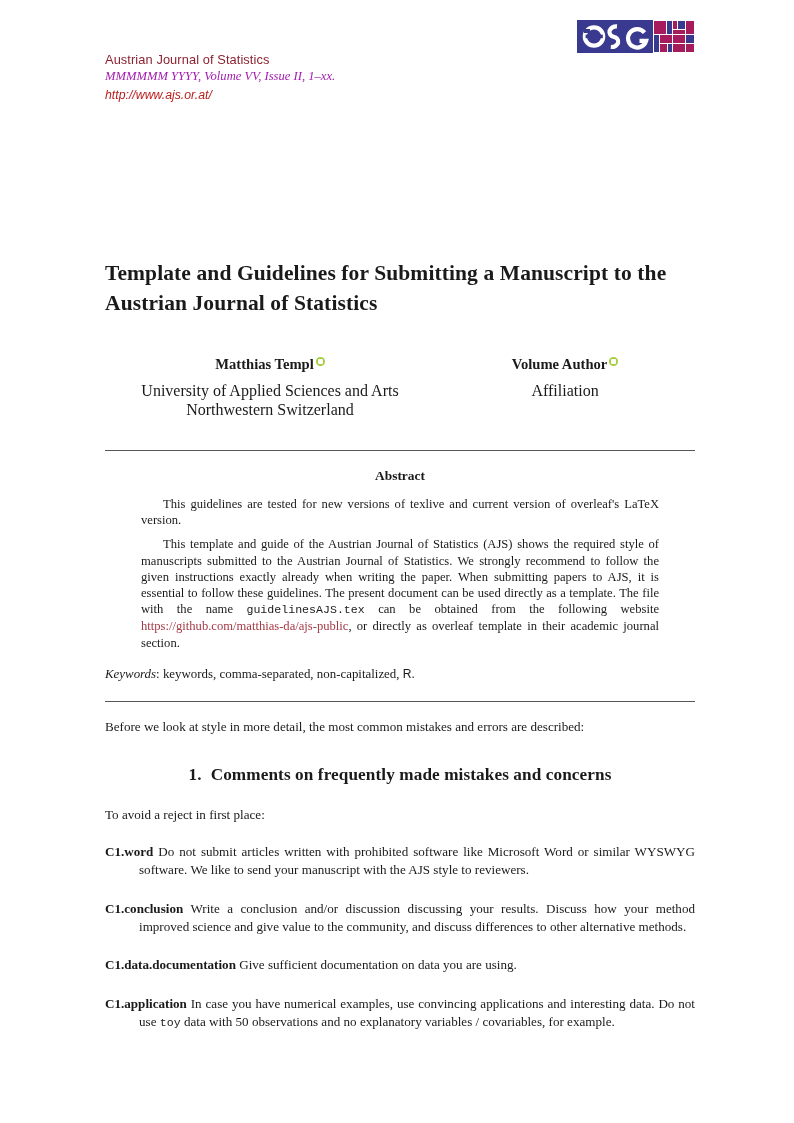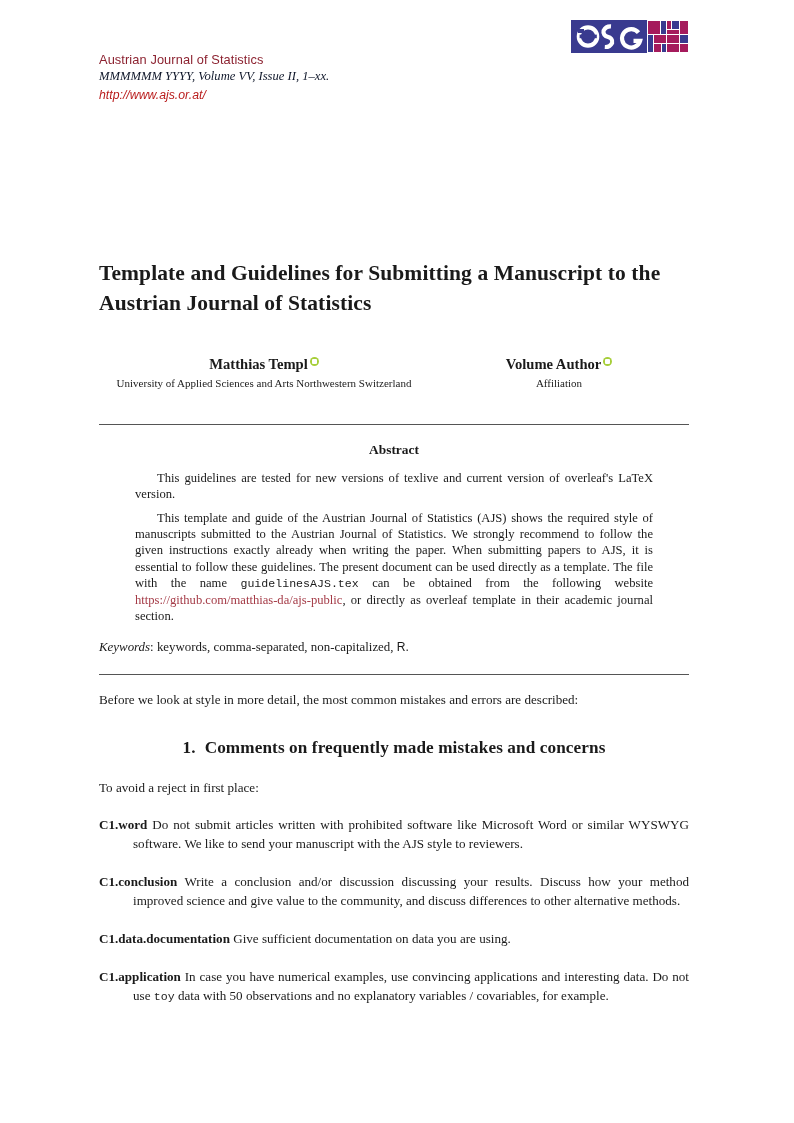--- a/index.html
+++ b/index.html
@@ -17,21 +17,21 @@
   }
   .page {
     position: absolute;
     left: 0; top: 0;
     width: 794px;
     height: 1123px;
     background: #fff;
   }
   .content {
     position: absolute;
-    left: 99px;
+    left: 105px;
     top: 0;
     width: 590px;
   }
 
   
   .masthead {
     position: relative;
     padding-top: 52px;
     height: 78px;
   }
@@ -39,21 +39,21 @@
     font-family: "Liberation Sans", "DejaVu Sans", sans-serif;
     font-size: 12.8px;
     color: #8c2230;
     letter-spacing: 0.1px;
     line-height: 15px;
   }
   .journal-issue {
     font-family: "Liberation Serif", "DejaVu Serif", serif;
     font-style: italic;
     font-size: 12.6px;
-    color: #0f172a;
+    color: #a21caf;
     line-height: 17px;
     margin-top: 1px;
   }
   .journal-url {
     font-family: Liberation Sans, sans-serif;
     font-style: italic;
     font-size: 12.3px;
     color: #b91c1c;
     line-height: 16px;
     margin-top: 1px;
@@ -124,23 +124,23 @@
   }
   .orcid::after {
     content: "";
     position: absolute;
     left: 2.2px; top: 2.2px;
     width: 4.6px; height: 4.6px;
     border-radius: 1px;
     background: #ffffff;
   }
   .author-aff {
-    font-size: 11px;
+    font-size: 16px;
     line-height: 18.5px;
-    margin-top: 0;
+    margin-top: 8px;
   }
 
   
   .rule {
     border: 0;
     border-top: 1px solid #555;
     margin: 0;
     height: 0;
   }
   .rule-abstract-top { margin-top: 31px; }

